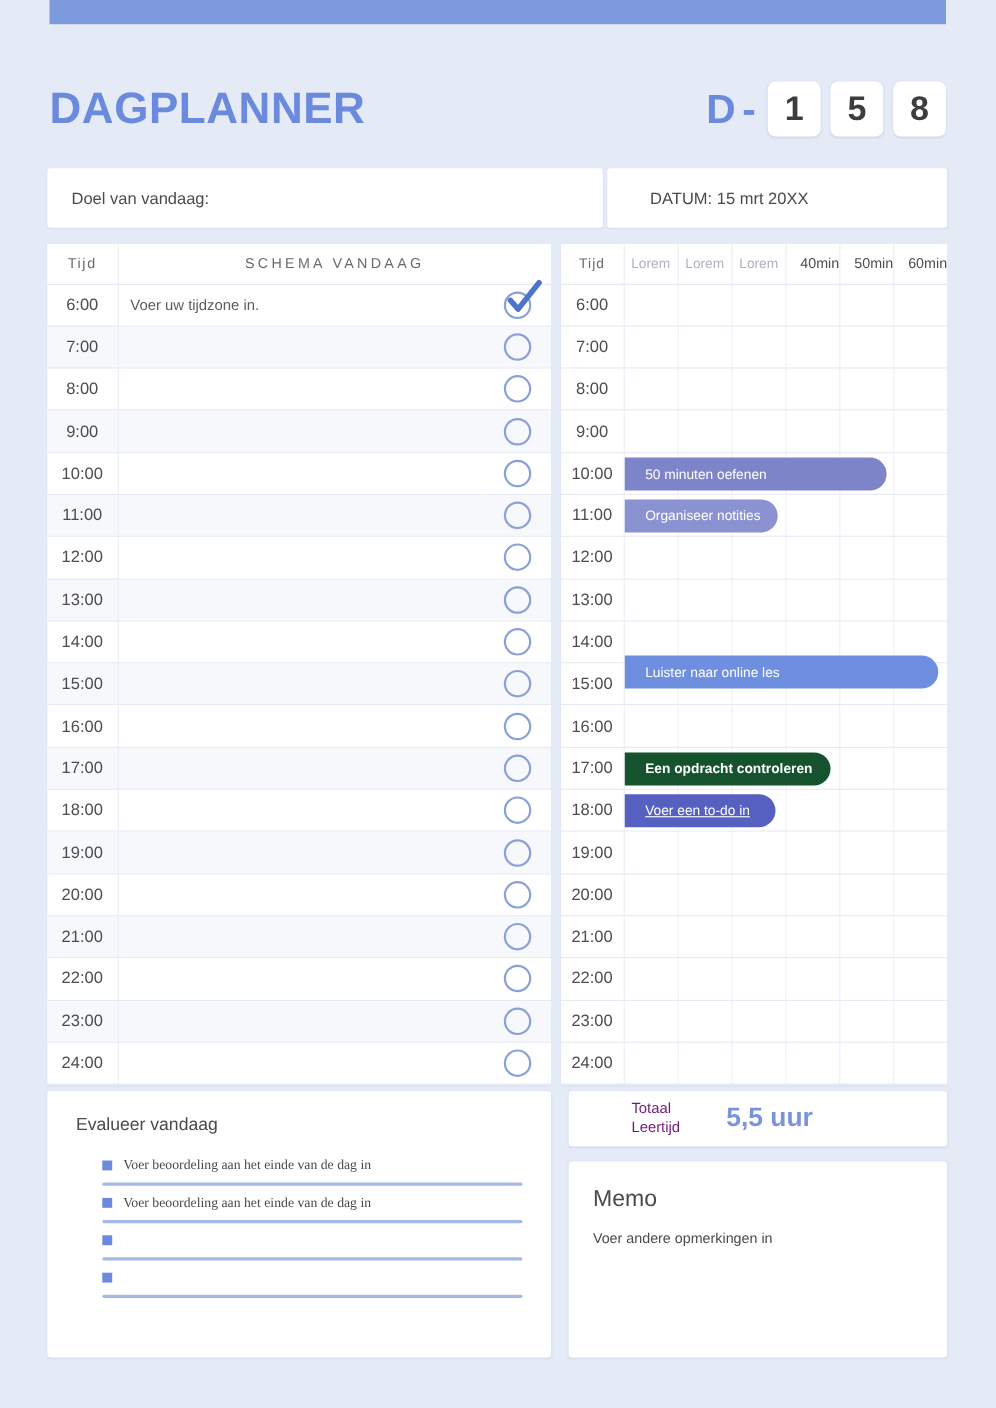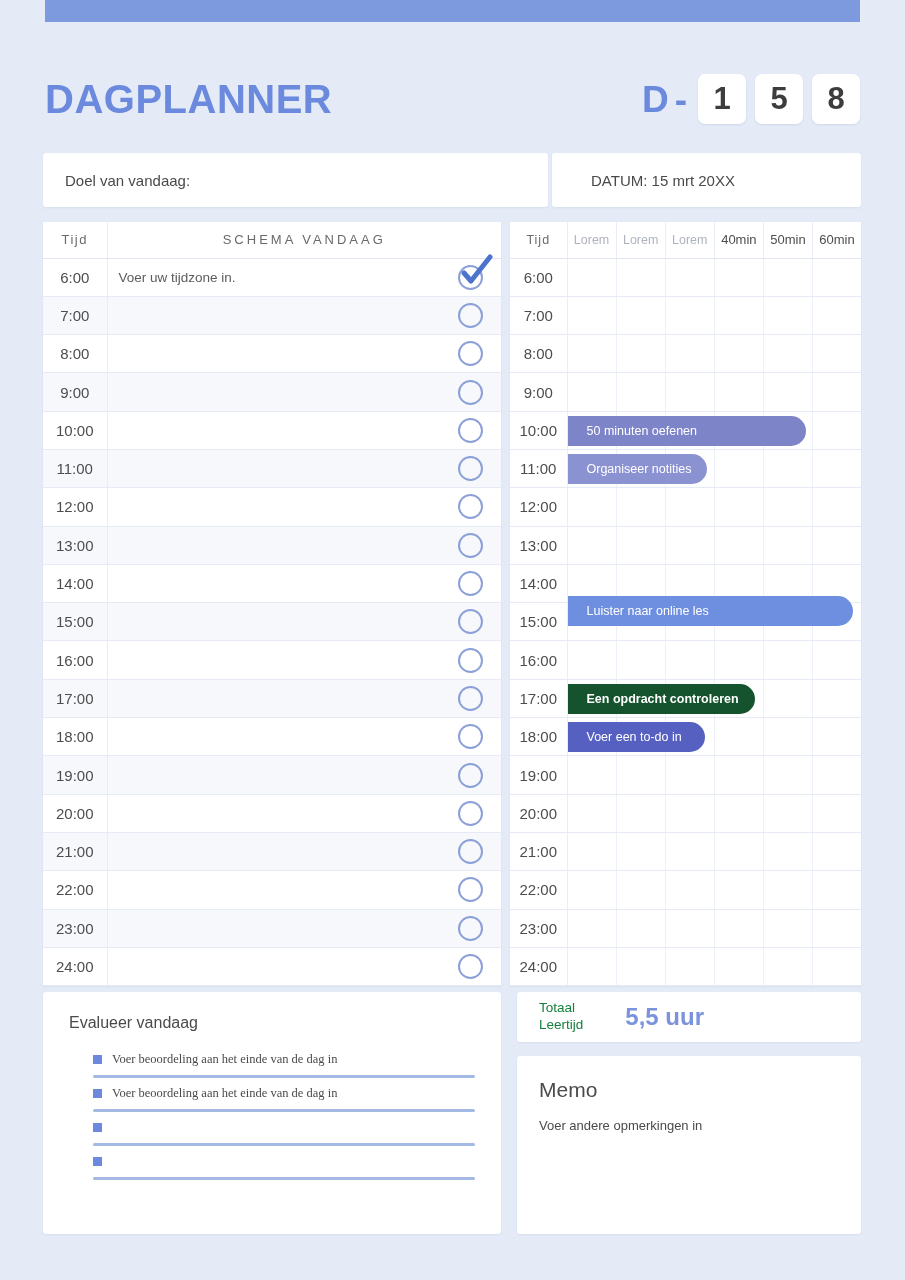--- a/index.html
+++ b/index.html
@@ -100,21 +100,21 @@
 
   
   .tbl-right thead th {
     height: 36px; font-weight: normal; font-size: 12.5px;
     border-bottom: 1px solid #e1e6f2; background: #fff;
     border-right: 1px solid #e9edf6;
   }
   .tbl-right thead th:last-child { border-right: none; }
   .tbl-right th.h-tijd { width: 57px; color: #6a6a6a; letter-spacing: 1px; }
   .tbl-right th.h-lorem { color: #aeb3bf; }
-  .tbl-right th.h-min { color: #4d4d4d; font-size: 13px; }
+  .tbl-right th.h-min { color: #4d4d4d; font-size: 13px; text-align: right; }
   .tbl-right tbody tr { height: 38.3px; }
   .tbl-right td { border-bottom: 1px solid #e6eaf4; border-right: 1px solid #edf0f8; }
   .tbl-right td:last-child { border-right: none; }
   .tbl-right td.c-time {
     width: 57px; text-align: center; font-size: 15px; color: #4d4d4d;
     border-right: 1px solid #e9edf6;
   }
   .tbl-right td.c-slot { position: relative; padding: 0; }
   .bar {
     position: absolute; left: 0; top: 4px; height: 30px;
@@ -136,21 +136,21 @@
   .sq { width: 9px; height: 9px; background: #6b8ade; flex: none; }
   .eval-text { font-size: 12.5px; color: #4a4a4a; font-family: Liberation Serif, serif; }
   .eval-rule { height: 3px; background: #a4bae4; border-radius: 2px; margin-top: 3px; }
 
   .rightcol { width: 344px; display: flex; flex-direction: column; gap: 14px; }
   .total {
     height: 50px; background: #fff; border-radius: 3px;
     display: flex; align-items: center; padding: 0 22px;
     box-shadow: 0 1px 2px rgba(140,155,190,.14);
   }
-  .total-label { font-size: 13.5px; color: #15803d; line-height: 1.25; }
+  .total-label { font-size: 13.5px; color: #701a75; line-height: 1.25; margin-left: 35px; }
   .total-value {
     margin-left: 42px; font-size: 24px; font-weight: bold; color: #7b93dc;
   }
   .memo {
     flex: 1; background: #fff; border-radius: 3px; padding: 22px 38px 0 22px;
     box-shadow: 0 1px 2px rgba(140,155,190,.14);
   }
   .memo h3 { font-size: 21px; font-weight: normal; color: #4a4a4a; margin-bottom: 16px; }
   .memo p { font-size: 13px; color: #4a4a4a; }
 </style>
@@ -456,21 +456,21 @@
               </td>
               <td class="c-slot"></td>
               <td class="c-slot"></td>
               <td class="c-slot"></td>
               <td class="c-slot"></td>
               <td class="c-slot"></td>
             </tr>
             <tr>
               <td class="c-time">18:00</td>
               <td class="c-slot">
-                <div class="bar" style="width:137px;background:#5560c0;">Voer een to-do in</div>
+                <div class="bar" style="width:137px;background:#5560c0;text-decoration:underline;">Voer een to-do in</div>
               </td>
               <td class="c-slot"></td>
               <td class="c-slot"></td>
               <td class="c-slot"></td>
               <td class="c-slot"></td>
               <td class="c-slot"></td>
             </tr>
             <tr>
               <td class="c-time">19:00</td>
               <td class="c-slot"></td>

